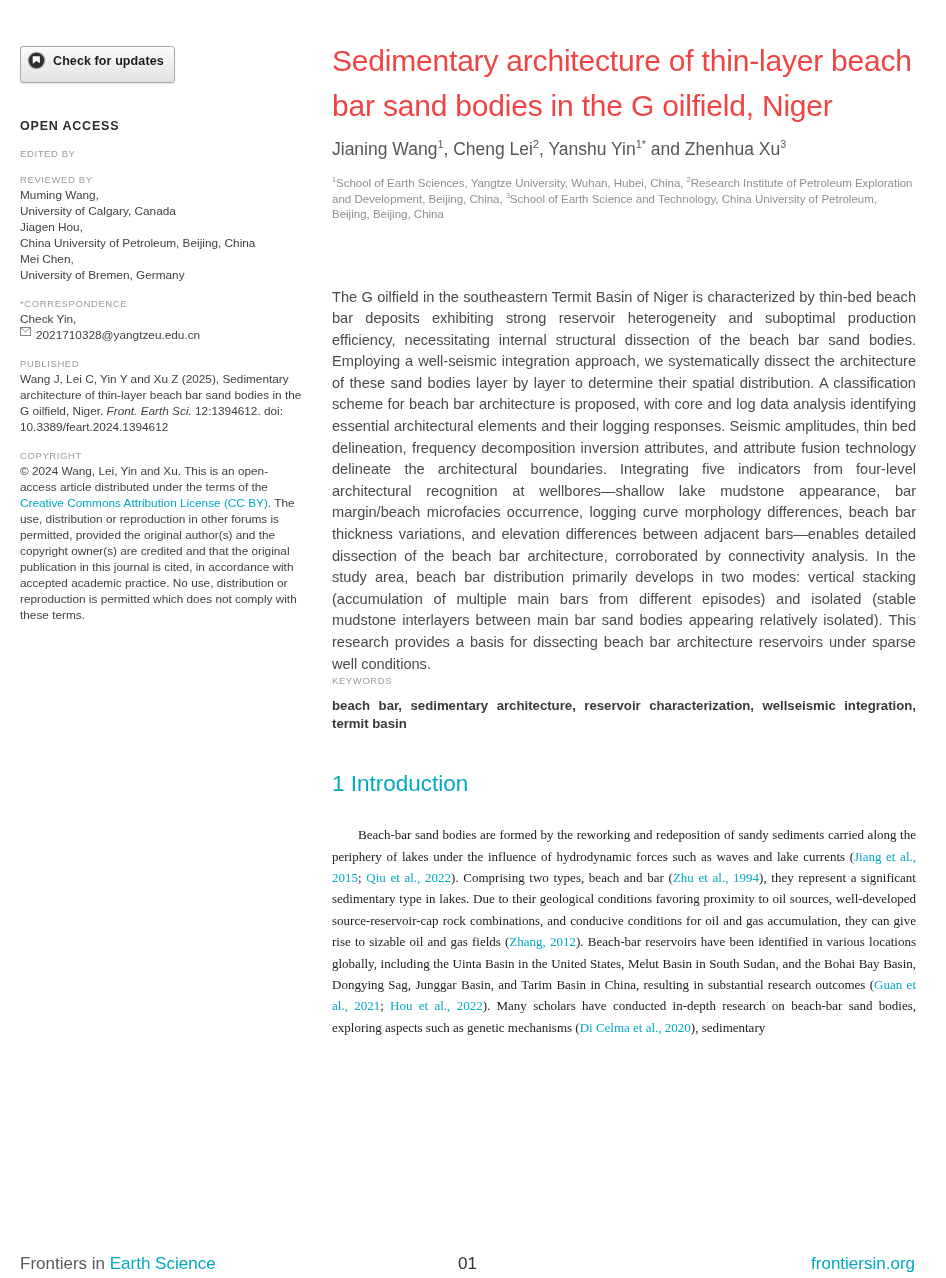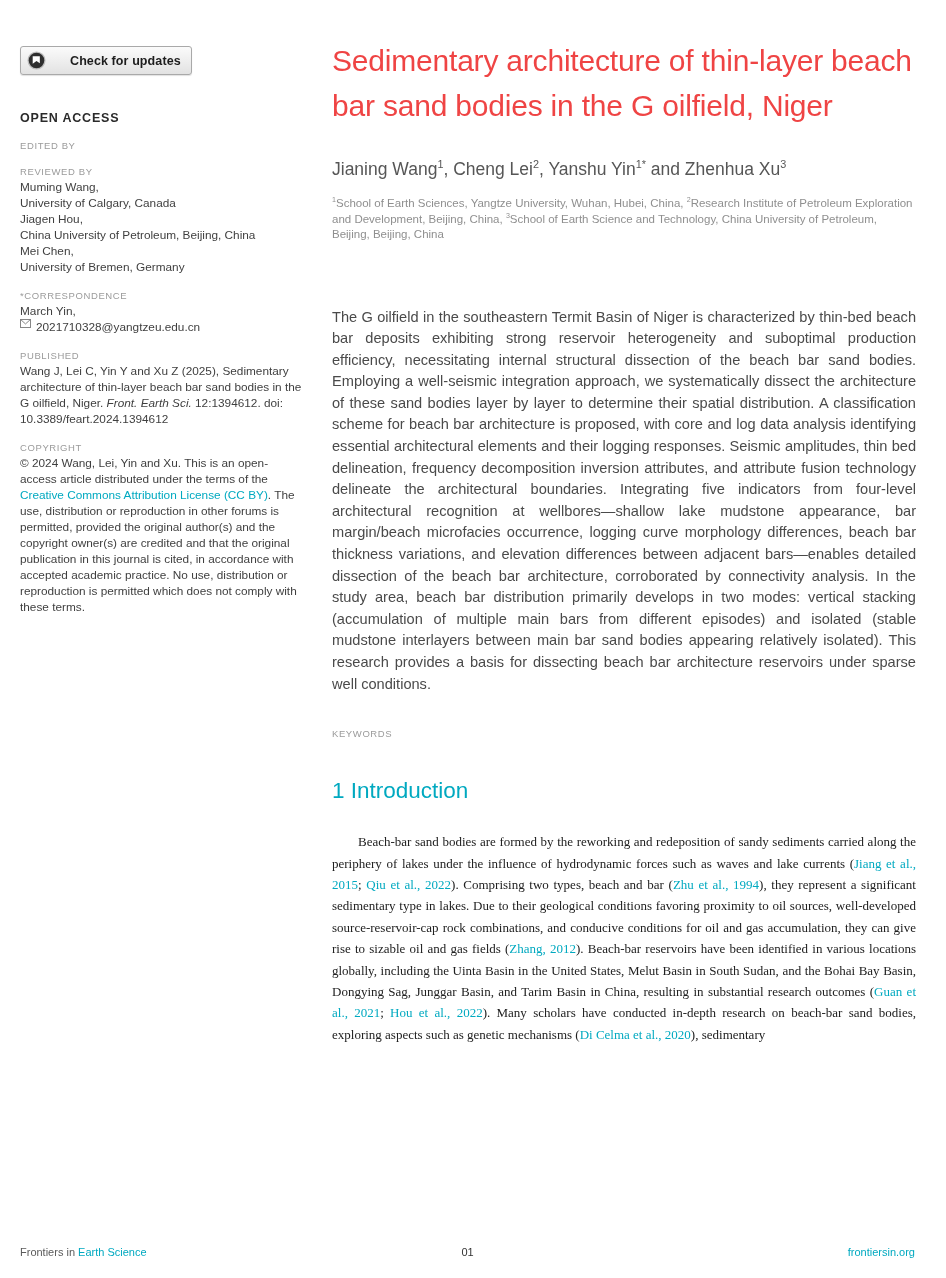--- a/index.html
+++ b/index.html
@@ -7,24 +7,24 @@
   html, body { background: #fff; }
   body { font-family: "Liberation Sans", sans-serif; }
   .page {
     position: relative; width: 946px; height: 1278px;
     background: #ffffff; overflow: hidden; margin: 0 auto;
   }
 
   
   .sidebar { position: absolute; left: 20px; top: 46px; width: 284px; }
   .badge {
-    display: inline-flex; align-items: center; gap: 24px;
+    display: inline-flex; align-items: center; gap: 7px;
     border: 1px solid #a9a9a9; border-radius: 3px;
     background: linear-gradient(#fbfbfb, #e2e2e2);
-    padding: 4px 10px 4px 6px; cursor: pointer;
+    padding: 4px 10px 12px 6px; cursor: pointer;
     box-shadow: 0 1px 1px rgba(0,0,0,0.12);
   }
   .badge-label { font-size: 12.5px; font-weight: 700; color: #1d1d1d; letter-spacing: 0.1px; }
   .open-access { margin-top: 36px; font-size: 12.5px; font-weight: 700; letter-spacing: 0.8px; color: #2b2b2b; }
   .side-block { margin-top: 15px; }
   .side-label {
     font-size: 9.5px; letter-spacing: 0.6px; color: var(--label-gray);
     font-weight: 400; margin-bottom: 2px;
   }
   .side-lines { font-size: 11.8px; line-height: 16px; color: var(--side-text); }
@@ -35,40 +35,40 @@
   .seg-link { color: var(--accent); cursor: pointer; }
   .seg-italic { font-style: italic; }
   .seg-sup { vertical-align: super; font-size: 0.62em; line-height: 0; }
 
   
   .main { position: absolute; left: 332px; top: 38px; width: 584px; }
   .title {
     font-size: 30px; line-height: 45px; font-weight: 500;
     color: #ef4444; letter-spacing: -0.2px;
   }
-  .authors { margin-top: 31px; font-size: 17.5px; font-weight: 500; color: #565656; }
+  .authors { margin-top: 11px; font-size: 17.5px; font-weight: 500; color: #565656; }
   .affiliations { margin-top: 16px; font-size: 11.5px; line-height: 15.5px; color: #8f8f8f; }
   .abstract {
     margin-top: 64px; font-size: 14.6px; line-height: 21.6px;
     color: #4a4a4a; text-align: justify;
   }
-  .kw-label { margin-top: 33px; font-size: 9.5px; letter-spacing: 0.6px; color: var(--label-gray); }
+  .kw-label { font-size: 9.5px; letter-spacing: 0.6px; color: var(--label-gray); }
   .keywords {
     margin-top: 11px; font-size: 13.2px; line-height: 17.5px;
     font-weight: 700; color: #3a3a3a; text-align: justify;
   }
   .section-heading { margin-top: 39px; font-size: 22.5px; font-weight: 500; color: var(--accent); }
   .body-text {
     margin-top: 27px; font-family: "Liberation Serif", serif;
     font-size: 13px; line-height: 21.4px; color: #212121;
     text-align: justify; text-indent: 26px;
   }
 
   
-  .footer { position: absolute; left: 20px; right: 31px; bottom: 16px; height: 16px; font-size: 11px; }
+  .footer { position: absolute; left: 20px; right: 31px; bottom: 8px; height: 16px; font-size: 17px; }
   .f-left { position: absolute; left: 0; top: 0; color: #5a5a5a; }
   .f-left a { color: var(--accent); text-decoration: none; cursor: pointer; }
   .f-center { position: absolute; left: 0; right: 0; top: 0; text-align: center; color: #333; }
   .f-right { position: absolute; right: 0; top: 0; color: var(--accent); text-decoration: none; cursor: pointer; }
 </style>
 </head>
 <body>
 
 <div class="page">
 
@@ -91,21 +91,21 @@
       <div class="side-label">EDITED BY</div>
     </div>
 
     <div class="side-block">
       <div class="side-label">REVIEWED BY</div>
       <div class="side-lines">Muming Wang,<br>University of Calgary, Canada<br>Jiagen Hou,<br>China University of Petroleum, Beijing, China<br>Mei Chen,<br>University of Bremen, Germany</div>
     </div>
 
     <div class="side-block">
       <div class="side-label">*CORRESPONDENCE</div>
-      <div class="side-lines">March Yin,</div>
+      <div class="side-lines">Check Yin,</div>
       <div class="email-row">
         <span style="display:inline-flex;">
           <svg width="11" height="9" viewBox="0 0 12 10">
             <rect x="0.5" y="0.5" width="11" height="9" fill="none" stroke="#7a7a7a" stroke-width="1"></rect>
             <path d="M0.5 0.5 L6 5.5 L11.5 0.5" fill="none" stroke="#7a7a7a" stroke-width="1"></path>
           </svg>
         </span>
         <a>2021710328@yangtzeu.edu.cn</a>
       </div>
     </div>
@@ -126,20 +126,21 @@
   <main class="main">
     <h1 class="title">Sedimentary architecture of thin-layer beach bar sand bodies in the G oilfield, Niger</h1>
 
     <div class="authors"><span>Jianing Wang</span><span class="seg-sup">1</span><span>, Cheng Lei</span><span class="seg-sup">2</span><span>, Yanshu Yin</span><span class="seg-sup">1*</span><span> and Zhenhua Xu</span><span class="seg-sup">3</span></div>
 
     <div class="affiliations"><span class="seg-sup">1</span><span>School of Earth Sciences, Yangtze University, Wuhan, Hubei, China, </span><span class="seg-sup">2</span><span>Research Institute of Petroleum Exploration and Development, Beijing, China, </span><span class="seg-sup">3</span><span>School of Earth Science and Technology, China University of Petroleum, Beijing, Beijing, China</span></div>
 
     <p class="abstract">The G oilfield in the southeastern Termit Basin of Niger is characterized by thin-bed beach bar deposits exhibiting strong reservoir heterogeneity and suboptimal production efficiency, necessitating internal structural dissection of the beach bar sand bodies. Employing a well-seismic integration approach, we systematically dissect the architecture of these sand bodies layer by layer to determine their spatial distribution. A classification scheme for beach bar architecture is proposed, with core and log data analysis identifying essential architectural elements and their logging responses. Seismic amplitudes, thin bed delineation, frequency decomposition inversion attributes, and attribute fusion technology delineate the architectural boundaries. Integrating five indicators from four-level architectural recognition at wellbores—shallow lake mudstone appearance, bar margin/beach microfacies occurrence, logging curve morphology differences, beach bar thickness variations, and elevation differences between adjacent bars—enables detailed dissection of the beach bar architecture, corroborated by connectivity analysis. In the study area, beach bar distribution primarily develops in two modes: vertical stacking (accumulation of multiple main bars from different episodes) and isolated (stable mudstone interlayers between main bar sand bodies appearing relatively isolated). This research provides a basis for dissecting beach bar architecture reservoirs under sparse well conditions.</p>
 
     <div class="kw-label">KEYWORDS</div>
+    <div class="keywords">beach bar, sedimentary architecture, reservoir characterization, wellseismic integration, termit basin</div>
 
     <h2 class="section-heading">1 Introduction</h2>
 
     <p class="body-text"><span>Beach-bar sand bodies are formed by the reworking and redeposition of sandy sediments carried along the periphery of lakes under the influence of hydrodynamic forces such as waves and lake currents (</span><span class="seg-link">Jiang et al., 2015</span><span>; </span><span class="seg-link">Qiu et al., 2022</span><span>). Comprising two types, beach and bar (</span><span class="seg-link">Zhu et al., 1994</span><span>), they represent a significant sedimentary type in lakes. Due to their geological conditions favoring proximity to oil sources, well-developed source-reservoir-cap rock combinations, and conducive conditions for oil and gas accumulation, they can give rise to sizable oil and gas fields (</span><span class="seg-link">Zhang, 2012</span><span>). Beach-bar reservoirs have been identified in various locations globally, including the Uinta Basin in the United States, Melut Basin in South Sudan, and the Bohai Bay Basin, Dongying Sag, Junggar Basin, and Tarim Basin in China, resulting in substantial research outcomes (</span><span class="seg-link">Guan et al., 2021</span><span>; </span><span class="seg-link">Hou et al., 2022</span><span>). Many scholars have conducted in-depth research on beach-bar sand bodies, exploring aspects such as genetic mechanisms (</span><span class="seg-link">Di Celma et al., 2020</span><span>), sedimentary</span></p>
   </main>
 
   <footer class="footer">
     <span class="f-left">
       <span>Frontiers in</span>
       <a>Earth Science</a>

